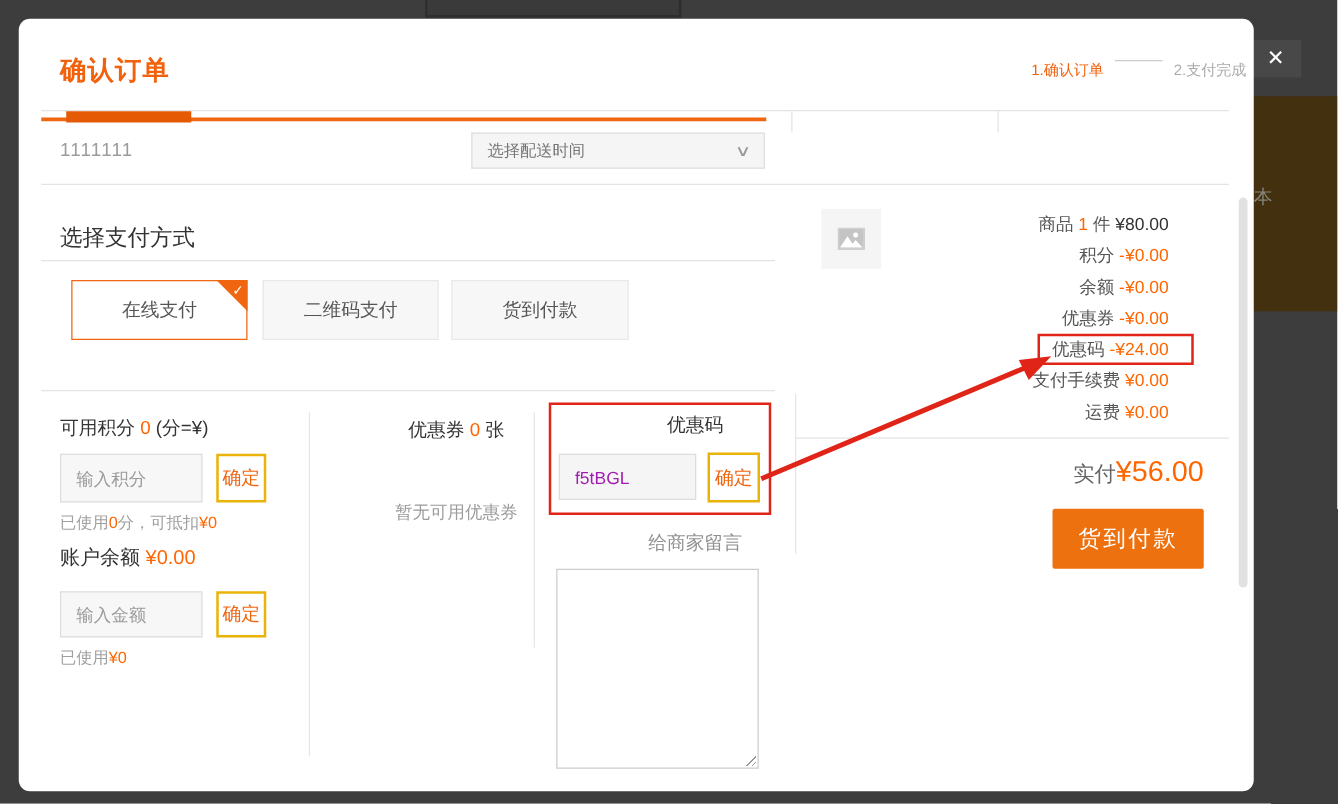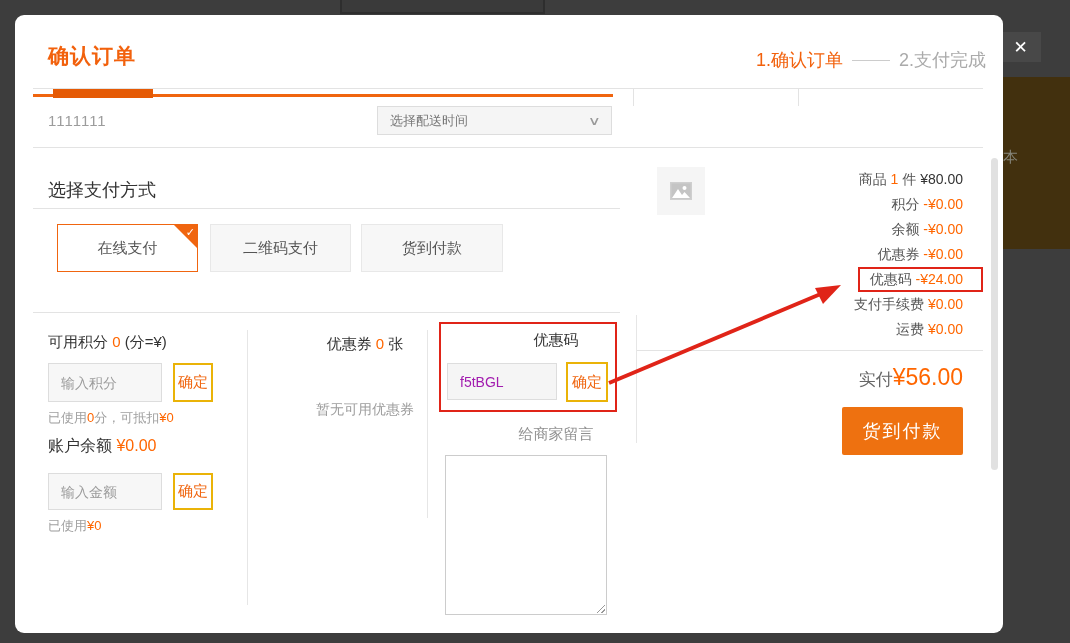--- a/index.html
+++ b/index.html
@@ -17,21 +17,21 @@
   .close-btn { position:absolute; left:1000px; top:32px; width:41px; height:30px;
                background:#484848; color:#fff; display:flex; align-items:center; justify-content:center;
                font-size:17px; cursor:pointer; }
 
   
   .modal { position:absolute; left:15px; top:15px; width:988px; height:618px;
            background:#fff; border-radius:9px; overflow:hidden; }
   .abs { position:absolute; }
 
   .title { left:33px; top:27px; font-size:21px; color:#f2610c; font-weight:bold; letter-spacing:1px; }
-  .steps { right:17px; top:33px; display:flex; align-items:center; gap:9px; font-size:18px; }
+  .steps { right:6px; top:33px; display:flex; align-items:flex-start; gap:9px; font-size:12px; }
   .steps .s1 { color:#f2610c; }
   .steps .dash { width:38px; height:1px; background:#ccc; }
   .steps .s2 { color:#aaa; }
 
   .hairline { background:#e3e3e3; }
   .orange-line { left:18px; top:79px; width:580px; height:3px; background:#f0650f; }
   .orange-thick { left:38px; top:74px; width:100px; height:9px; background:#e55a05; }
   .tick { width:1px; height:17px; background:#e3e3e3; top:74px; }
 
   .order-no { left:33px; top:97px; font-size:15px; color:#9c9c9c; letter-spacing:1px; }
@@ -70,21 +70,21 @@
   .ta-wrap { left:430px; top:440px; width:162px; height:160px; }
   .ta-wrap textarea { width:100%; height:100%; border:1px solid #ccc; resize:none; outline:none;
                       font-family:inherit; }
   .ta-grip { position:absolute; right:2px; bottom:2px; width:10px; height:10px;
              background:repeating-linear-gradient(-45deg, transparent, transparent 2px, #999 2px, #999 3px);
              clip-path:polygon(100% 0, 100% 100%, 0 100%); }
 
   .thumb { left:642px; top:152px; width:48px; height:48px; background:#f5f5f5;
            display:flex; align-items:center; justify-content:center; }
 
-  .sum-rows { left:640px; top:152px; width:308px; display:flex; flex-direction:column; align-items:flex-end; }
+  .sum-rows { left:612px; top:152px; width:308px; display:flex; flex-direction:column; align-items:flex-end; }
   .sum-row { height:25px; line-height:25px; font-size:14px; color:#555; white-space:nowrap; }
   .sum-row .val { color:#ff6600; }
   .sum-row.boxed { height:25px; line-height:19px; border:2px solid #e02418; padding:1px 18px 1px 10px;
                    margin-right:-20px; }
   .sum-divider { left:622px; top:335px; width:346px; height:1px; background:#e3e3e3; }
   .total-row { right:40px; top:349px; display:flex; align-items:flex-end; }
   .total-label { font-size:17px; color:#666; }
   .total-val { font-size:23px; color:#ff6600; }
   .submit-btn { left:827px; top:392px; width:121px; height:48px; background:#ee7110; color:#fff;
                 font-size:18px; border:none; border-radius:2px; cursor:pointer; letter-spacing:2px; }

